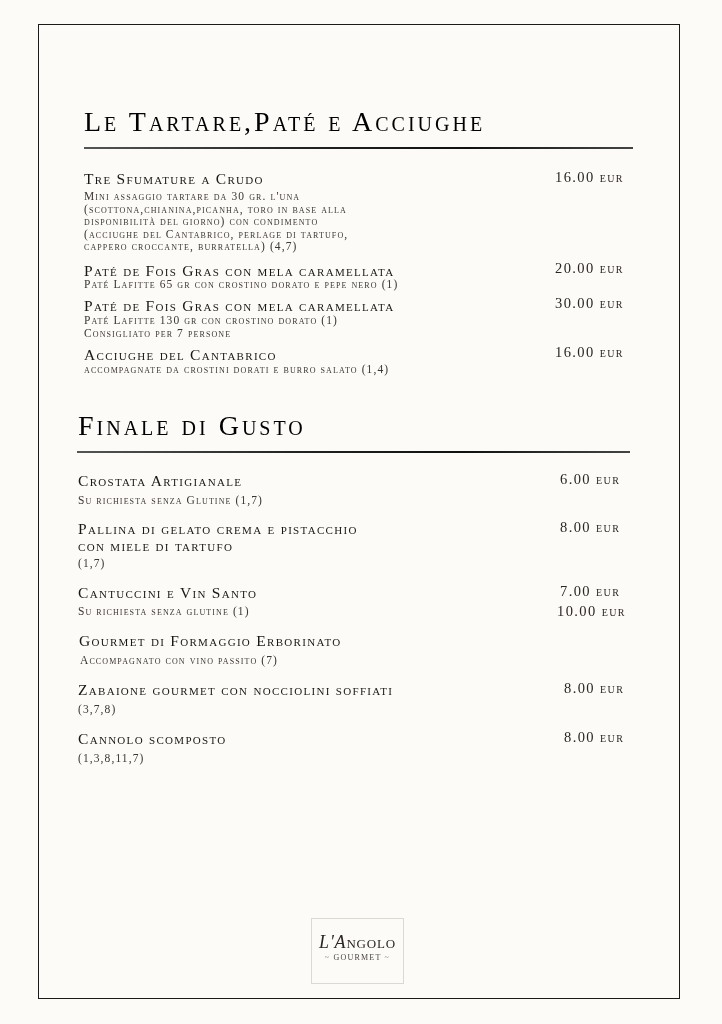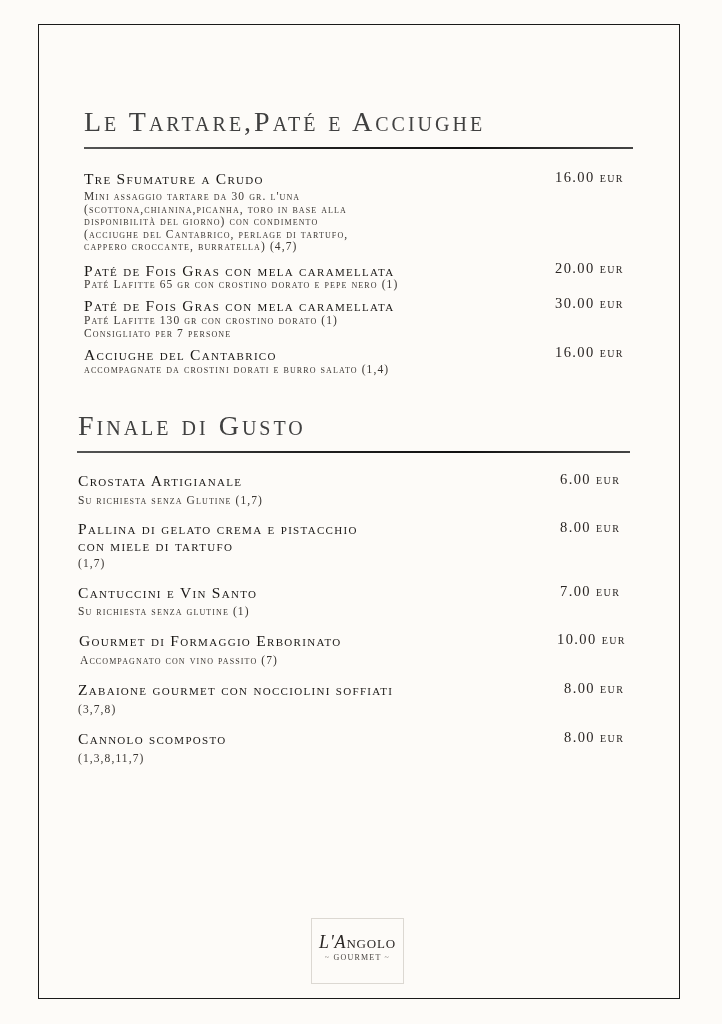--- a/index.html
+++ b/index.html
@@ -17,21 +17,21 @@
     width: 642px; height: 975px;
     border: 1.5px solid #1a1a1a;
     box-sizing: border-box;
   }
   .section-title {
     position: absolute;
     font-family: "Liberation Serif", "DejaVu Serif", serif;
     font-weight: normal;
     letter-spacing: 3px;
     font-variant: small-caps;
-    color: #404040;
+    color: #000000;
     margin: 0;
     white-space: nowrap;
   }
   .rule {
     position: absolute;
     height: 1.5px;
     background: linear-gradient(to right, #555 0%, #222 40%, #111 70%, #444 100%);
   }
   .item-name {
     position: absolute;
@@ -163,21 +163,21 @@
   <div class="item-desc" style="left:78px; top:605px;">Su richiesta senza glutine (1)</div>
   <div class="item-price" style="left:560px; top:583px;">
     <span>7.00</span>
     <span class="cur">EUR</span>
   </div>
 </div>
 
 <div>
   <div class="item-name" style="left:79px; top:632px;">Gourmet di Formaggio Erborinato</div>
   <div class="item-desc" style="left:80px; top:654px;">Accompagnato con vino passito (7)</div>
-  <div class="item-price" style="left:557px; top:631px;">
+  <div class="item-price" style="left:557px; top:603px;">
     <span>10.00</span>
     <span class="cur">EUR</span>
   </div>
 </div>
 
 <div>
   <div class="item-name" style="left:78px; top:681px;">Zabaione gourmet con nocciolini soffiati</div>
   <div class="item-desc" style="left:78px; top:703px;">(3,7,8)</div>
   <div class="item-price" style="left:564px; top:680px;">
     <span>8.00</span>

